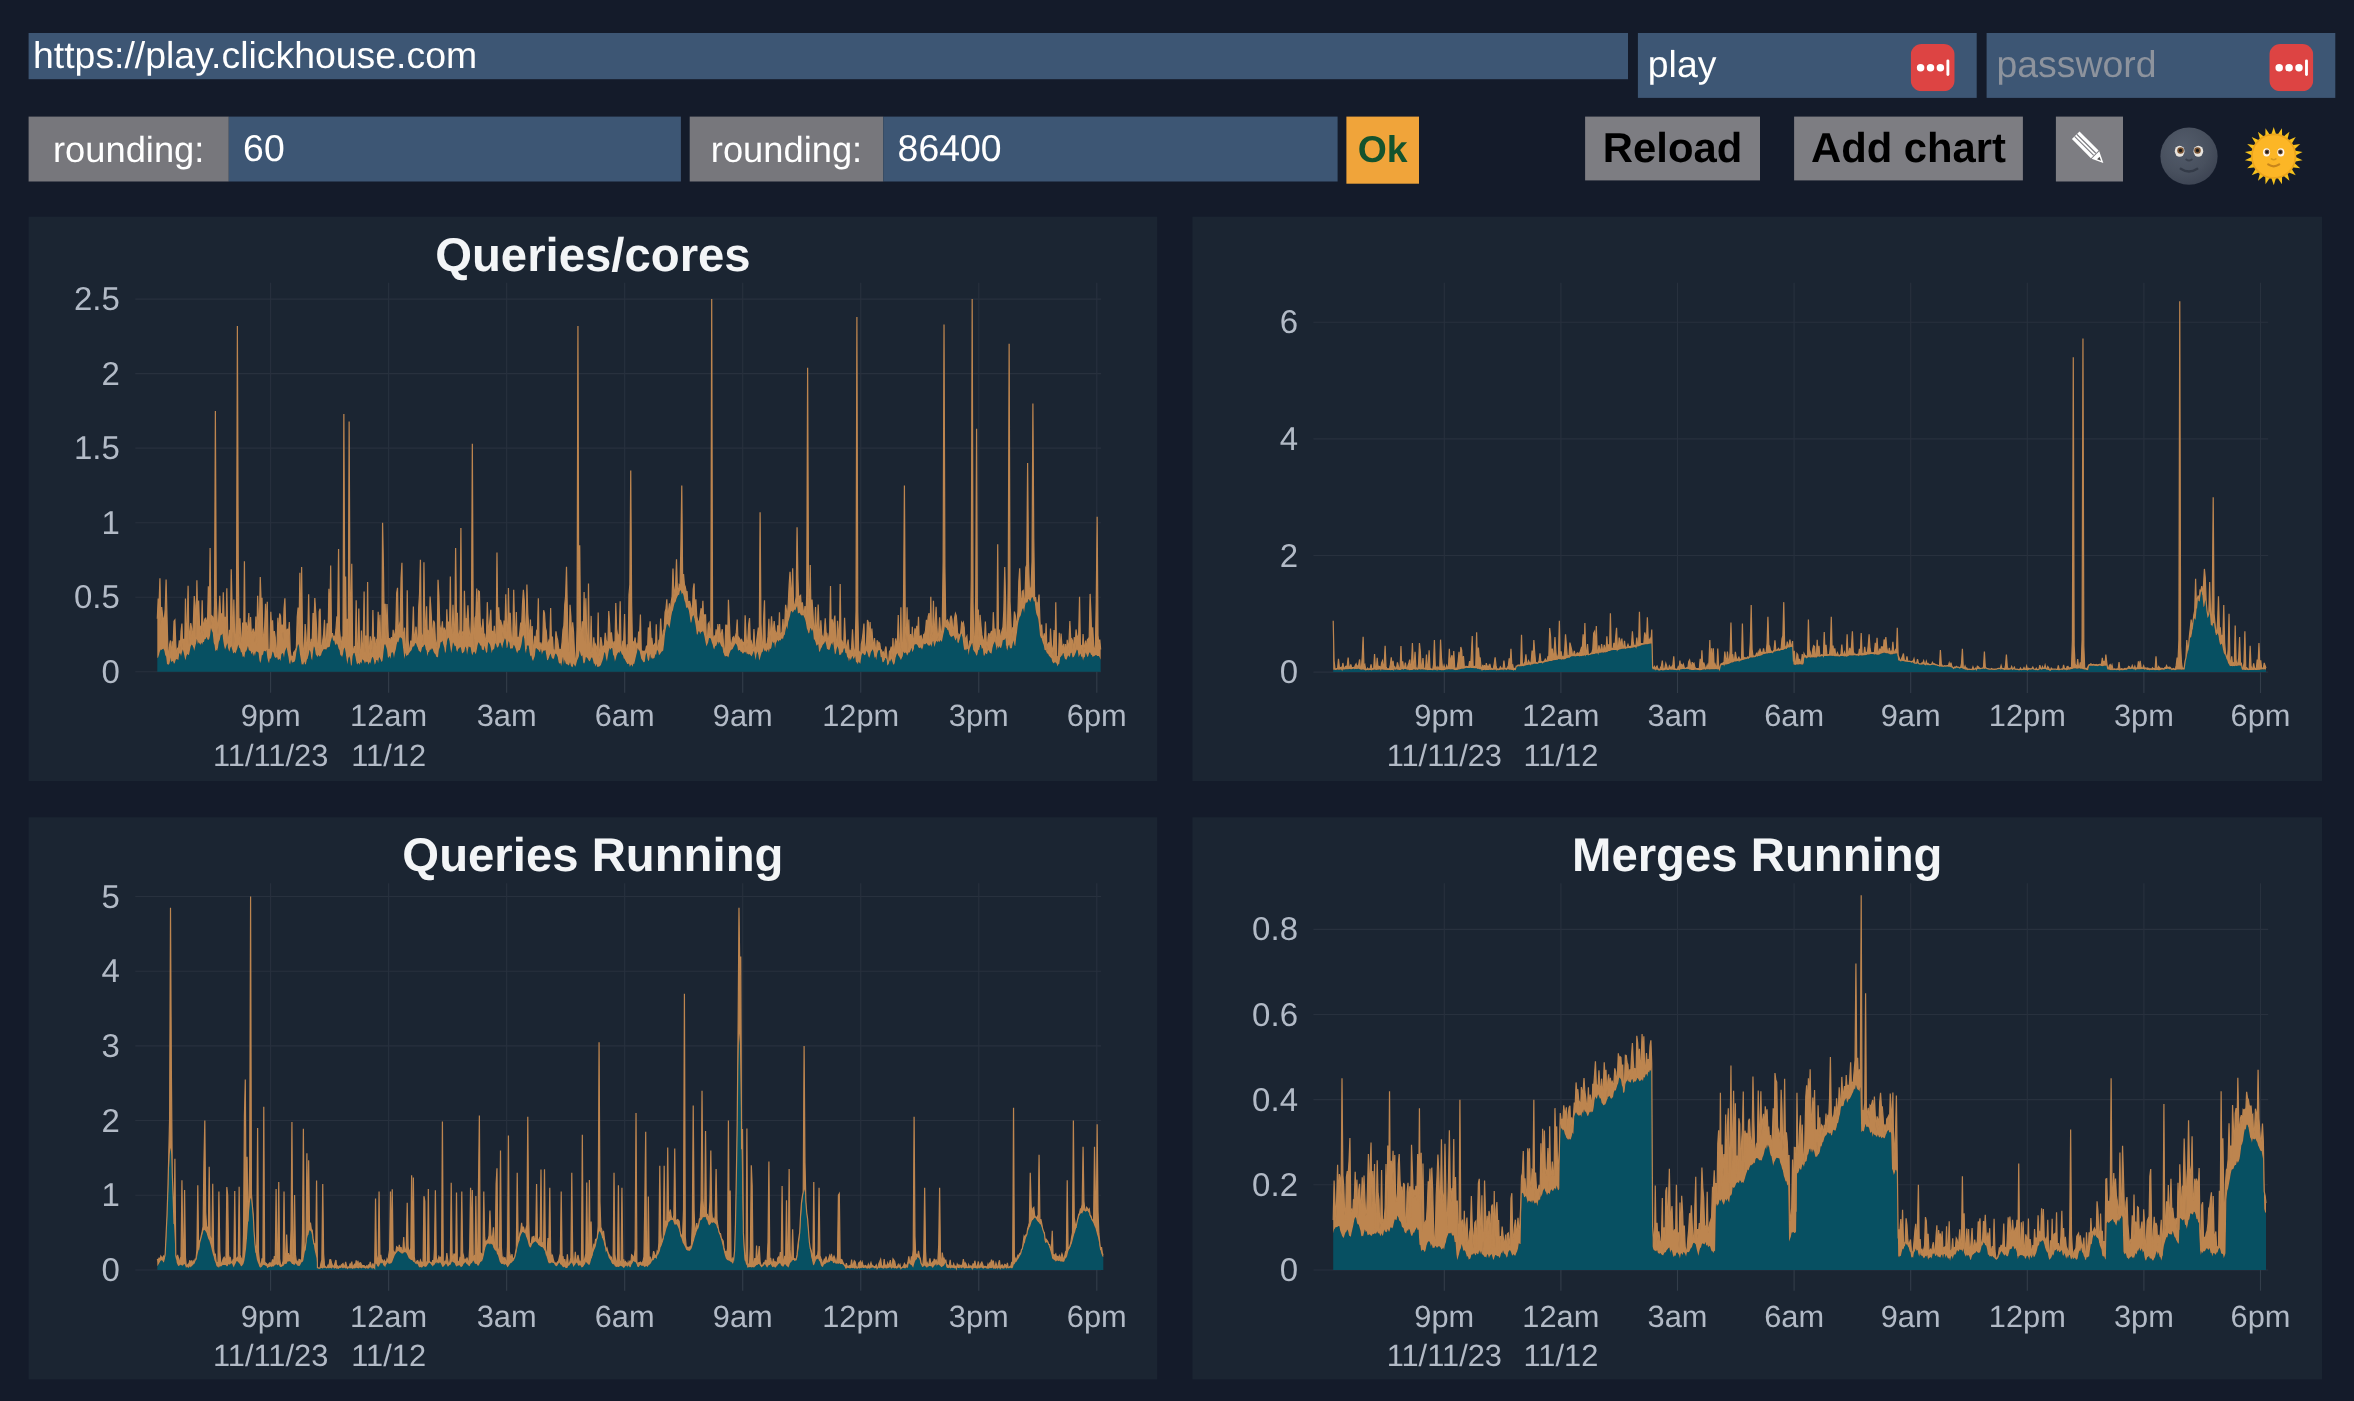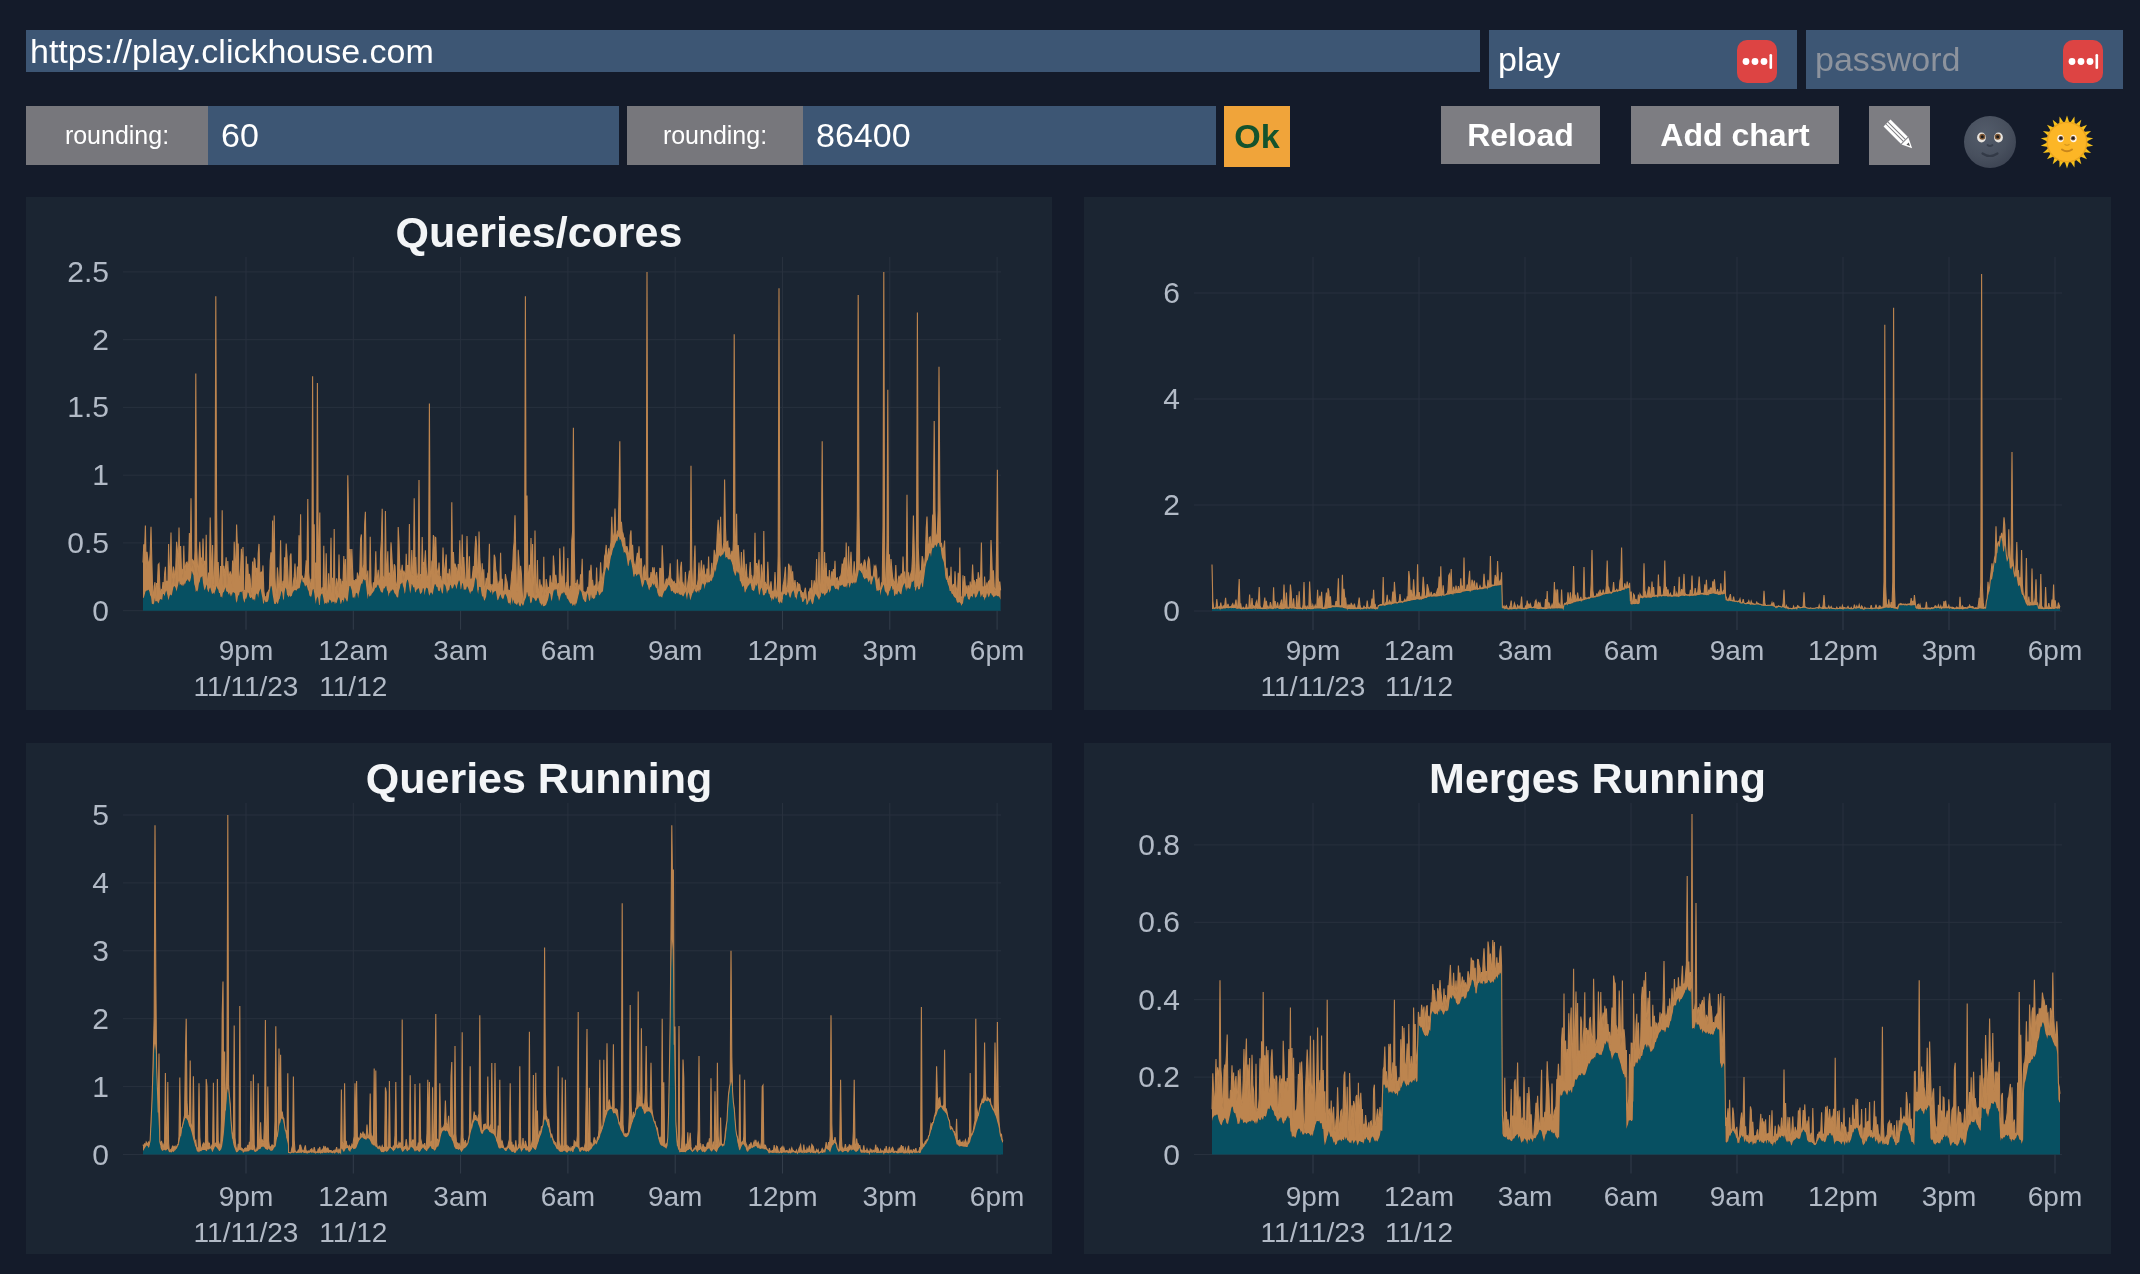--- a/index.html
+++ b/index.html
@@ -1,17 +1,17 @@
 <!DOCTYPE html>
 <html><head><meta charset="utf-8"><style>
   html,body{margin:0;padding:0;background:#141b2a;width:2140px;height:1274px;overflow:hidden;position:relative;font-family:"Liberation Sans",sans-serif;}
   .abs{position:absolute;box-sizing:border-box;}
   .inp{background:#3d5674;color:#fff;font-size:34px;display:flex;align-items:center;}
-  .lab{background:#77777c;color:#fff;font-size:25px;display:flex;align-items:center;justify-content:center;}
-  .btn{background:#7d7d82;color:#ffffff;font-size:32px;font-weight:bold;display:flex;align-items:center;justify-content:center;text-align:right;}
+  .lab{background:#77777c;color:#fff;font-size:33px;display:flex;align-items:center;justify-content:center;}
+  .btn{background:#7d7d82;color:#000000;font-size:38px;font-weight:bold;display:flex;align-items:center;justify-content:center;text-align:right;}
   .panel{background:#1b2532;}
   .title{position:absolute;top:11px;left:0;width:100%;text-align:center;color:#f3f5f7;font-size:43px;font-weight:bold;}
 </style></head><body>
 <div class="abs inp" style="left:26px;top:30px;width:1454px;height:42px;padding-left:4px">https://play.clickhouse.com</div>
 <div class="abs inp" style="left:1489px;top:30px;width:308px;height:59px;padding-left:9px">play<svg width="40" height="43" viewBox="0 0 40 43" style="position:absolute;top:10px;right:20px">
       <rect x="0" y="0" width="40" height="43" rx="10" fill="#dd4443"></rect>
       <circle cx="9" cy="21.5" r="3.4" fill="#fff"></circle>
       <circle cx="18" cy="21.5" r="3.4" fill="#fff"></circle>
       <circle cx="27" cy="21.5" r="3.4" fill="#fff"></circle>
       <rect x="32.5" y="14" width="2.6" height="15" rx="1.3" fill="#fff"></rect>

